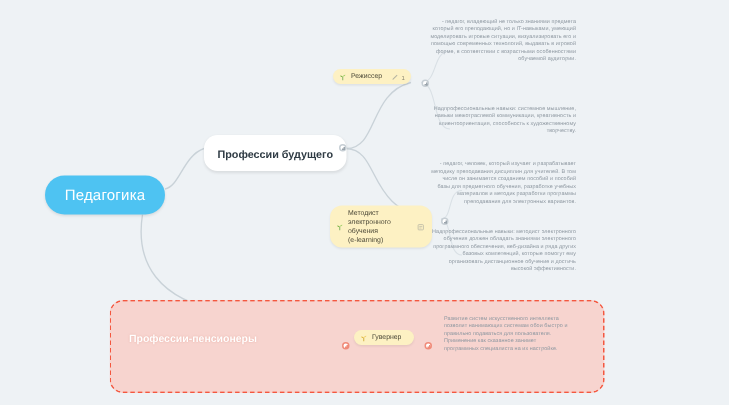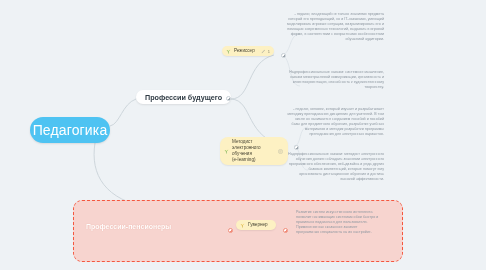--- a/index.html
+++ b/index.html
@@ -40,30 +40,30 @@
     top: 117px;
     width: 80px;
     height: 26px;
     background: #4ec3f2;
     border-radius: 13px;
     justify-content: center;
     box-shadow: 0 1px 2px rgba(0,0,0,0.10);
   }
   .root-node .label {
     color: #ffffff;
-    font-size: 14px;
+    font-size: 10px;
     letter-spacing: .15px;
     white-space: nowrap;
   }
 
   
   .white-node {
     left: 136px;
     top: 90px;
-    height: 14px;
+    height: 24px;
     padding: 0 9px;
     background: #ffffff;
     border-radius: 9px;
     justify-content: flex-end;
     box-shadow: 0 1px 2px rgba(0,0,0,0.09);
   }
   .white-node .label {
     color: #2f3b44;
     font-size: 7.2px;
     font-weight: bold;

